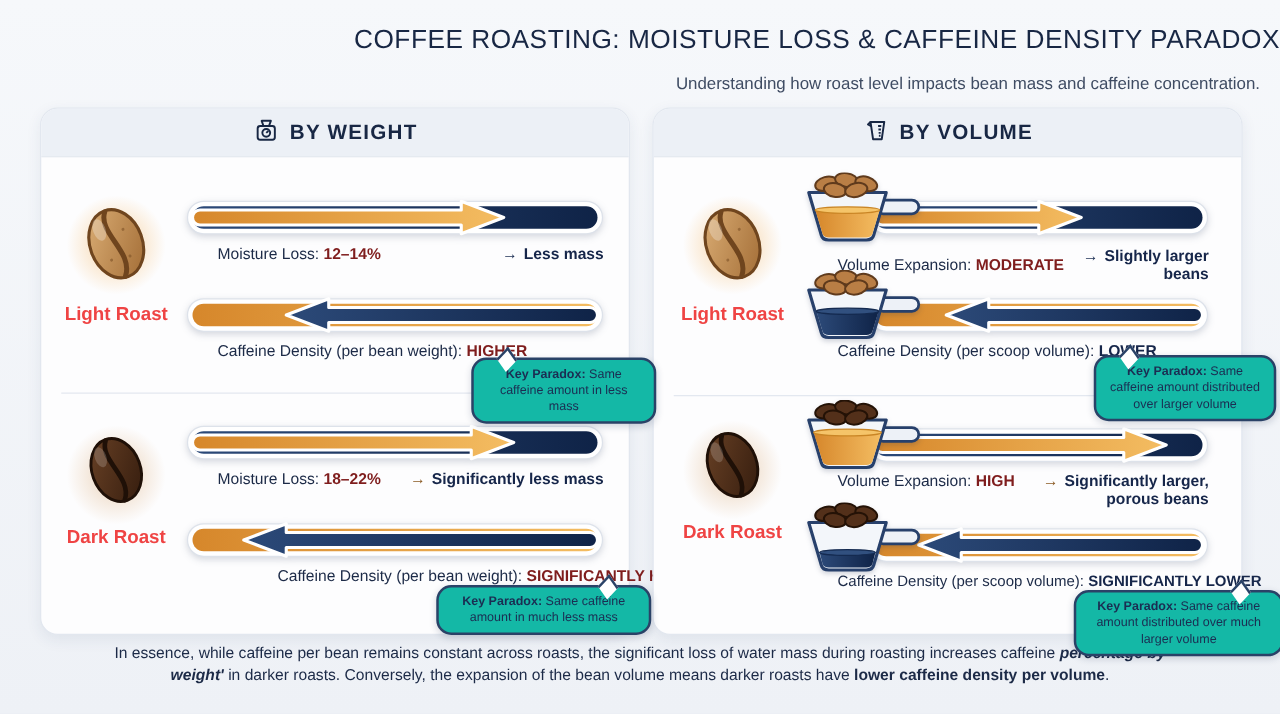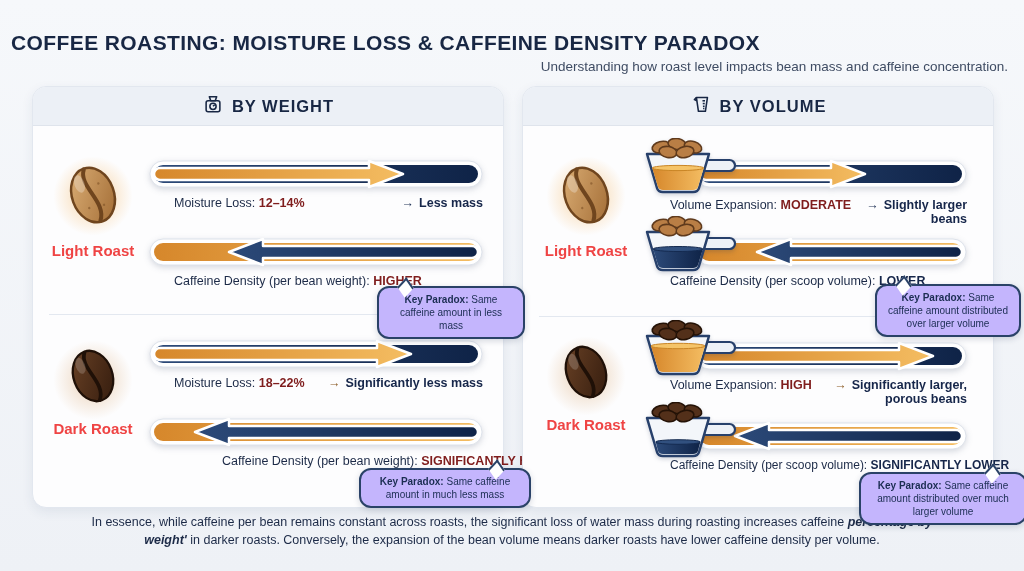--- a/index.html
+++ b/index.html
@@ -1,21 +1,21 @@
 <!DOCTYPE html>
 <html><head>
 <meta charset="utf-8">
 <style>
   html,body{margin:0;padding:0;}
   body{font-family:"Liberation Sans",sans-serif;background:#e9edf3;}
   .canvas{position:relative;width:1024px;height:571px;overflow:hidden;
     background:linear-gradient(#f6f8fb,#eef1f6);color:#1b2d52;}
   
-  .page-title{position:absolute;top:20px;left:0;right:0;text-align:left;
-    font-size:21px;font-weight:700;letter-spacing:.4px;color:#182744;margin:11px;}
+  .page-title{position:absolute;top:20px;left:0;right:0;text-align:right;
+    font-size:21px;font-weight:400;letter-spacing:.4px;color:#182744;margin:0;}
   .page-subtitle{position:absolute;top:43px;left:0;right:0;text-align:right;
     font-size:13.5px;color:#3f4c63;margin:16px;}
   
   .panel{position:absolute;top:86px;width:470px;height:420px;background:#fdfdfe;
     border:1px solid #e2e7ef;border-radius:14px;box-shadow:0 4px 12px rgba(40,60,100,.08);}
   .panel-weight{left:32px;} .panel-volume{left:522px;}
   .panel-header{height:38px;background:#ecf0f6;border-bottom:1px solid #dfe4ec;
     border-radius:13px 13px 0 0;display:flex;align-items:center;justify-content:center;gap:8px;}
   .panel-header .ttl{font-size:16.5px;font-weight:700;letter-spacing:1px;color:#182744;}
   .panel-body{position:relative;height:381px;}
@@ -36,32 +36,32 @@
   .bar-label{position:absolute;display:flex;justify-content:space-between;
     align-items:flex-start;font-size:12.5px;color:#1c2a47;}
   .bar-label b{font-weight:400;padding-left:21px;}
   .nowrap{white-space:nowrap;}
   .value-orange{color:#7f1d1d;font-weight:700;}
   .value-navy{color:#16264a;font-weight:700;}
   .note{font-weight:700;color:#16264a;text-align:right;}
   .note .arr{margin-right:5px;font-weight:700;}
   .arr-navy{color:#1b2d52;} .arr-brown{color:#8a5a23;}
   
-  .callout{position:absolute;z-index:3;background:#c4b5fd;border:2px solid #2a4267;border-radius:12px;
+  .callout{position:absolute;z-index:3;background:#14b8a6;border:2px solid #2a4267;border-radius:12px;
     padding:5px 8px;font-size:10px;line-height:1.3;text-align:center;color:#1b2d52;
     box-shadow:0 2px 6px rgba(30,45,80,.18);}
   .callout b{font-weight:700;}
   .callout::before{content:"";position:absolute;top:-7px;width:11px;height:11px;background:#fff;
     border-left:2px solid #2a4267;border-top:2px solid #2a4267;transform:rotate(55deg) skewX(12deg);}
   .tail-left::before{left:20px;} .tail-right::before{right:26px;}
   
   .footer{position:absolute;top:514px;left:0;right:0;margin:0 auto;max-width:880px;
     text-align:center;font-size:12.5px;line-height:1.4;color:#1c2a47;}
   .footer .bi{font-weight:700;font-style:italic;}
-  .footer .bd{font-weight:400;}
+  .footer .bd{font-weight:700;}
   .defs-svg{position:absolute;width:0;height:0;}
 </style>
 </head>
 <body>
 
 <div class="canvas">
 
   <svg class="defs-svg" aria-hidden="true">
     <defs>
       <linearGradient id="og" x1="0" y1="0" x2="1" y2="0">
@@ -164,21 +164,21 @@
 
       <svg class="bar" style="left:116px;top:290px;" width="334" height="32">
         <rect x="1" y="3" width="332" height="26" rx="13" fill="#fff" stroke="#dde2ea"></rect>
         <rect x="5" y="7" width="324" height="18" rx="9" fill="url(#og)"></rect>
         <path d="M46 16 L80 3 L80 10 L323 10 A5.5 5.5 0 0 1 323 22 L80 22 L80 29 Z" fill="url(#ng)" stroke="#fff" stroke-width="2.5" stroke-linejoin="round"></path>
       </svg>
       <div class="bar-label nowrap" style="left:120px;top:328px;width:340px;margin-left:48px;">
         <span class="nowrap"><b>Caffeine Density</b><span> (per bean weight): </span><span class="value-orange">SIGNIFICANTLY HIGHER</span></span>
       </div>
 
-      <div class="callout tail-right" style="left:326px;top:342px;width:152px;">
+      <div class="callout tail-right" style="left:316px;top:342px;width:152px;">
         <b>Key Paradox:</b><span> Same caffeine amount in much less mass</span>
       </div>
     </div>
   </section>
 
   <section class="panel panel-volume">
     <div class="panel-header">
       <span>
         <svg width="22" height="22" viewBox="0 0 24 24" fill="none" stroke="#182744" stroke-width="1.7" stroke-linejoin="round">
           <path d="M7 5 L9.2 20 H16.8 L19 5 Z"></path>
@@ -218,21 +218,21 @@
           <ellipse cx="56" cy="9" rx="9" ry="5.5" transform="rotate(18 56 9)"></ellipse>
             <ellipse cx="31" cy="14" rx="9" ry="5.5" transform="rotate(10 31 14)"></ellipse>
           <ellipse cx="48" cy="14" rx="9" ry="5.5" transform="rotate(-12 48 14)"></ellipse>
         </g>
       </svg>
       <svg class="bar" style="left:172px;top:32px;" width="272" height="32">
         <rect x="1" y="3" width="270" height="26" rx="13" fill="#fff" stroke="#dde2ea"></rect>
         <rect x="5" y="7" width="262" height="18" rx="9" fill="url(#ng)"></rect>
         <path d="M136 3 L170 16 L136 29 L136 22 L11 22 A5.5 5.5 0 0 1 11 10 L136 10 Z" fill="url(#og)" stroke="#fff" stroke-width="2.5" stroke-linejoin="round"></path>
       </svg>
-      <div class="bar-label" style="left:126px;top:72px;width:318px;">
+      <div class="bar-label" style="left:126px;top:72px;width:318px;align-items:center;">
         <span class="nowrap"><b>Volume Expansion: </b><span class="value-orange">MODERATE</span></span>
         <span class="note"><span class="arr arr-navy">→</span><span>Slightly larger beans</span></span>
       </div>
 
       <svg class="cup" style="left:114px;top:90px;" width="100" height="56" viewBox="0 0 100 56">
         <rect x="64" y="22" width="34" height="11" rx="5.5" fill="#edf1f7" stroke="#27406b" stroke-width="2.2"></rect>
         <path d="M10 16 L20 50 Q21 54 26 54 L56 54 Q61 54 62 50 L72 16 Z" fill="#f3f6fa" stroke="#27406b" stroke-width="2.5" stroke-linejoin="round"></path>
         <path d="M16.1 33 L21 49 Q22 52 26 52 L56 52 Q60 52 61 49 L65.9 33 Z" fill="url(#ng)"></path>
         <ellipse cx="41" cy="33" rx="24.9" ry="2.5" fill="#31507f" stroke="#142a50" stroke-width="1"></ellipse>
         <g fill="#b97e45" stroke="#5f3a1c" stroke-width="1.6">

